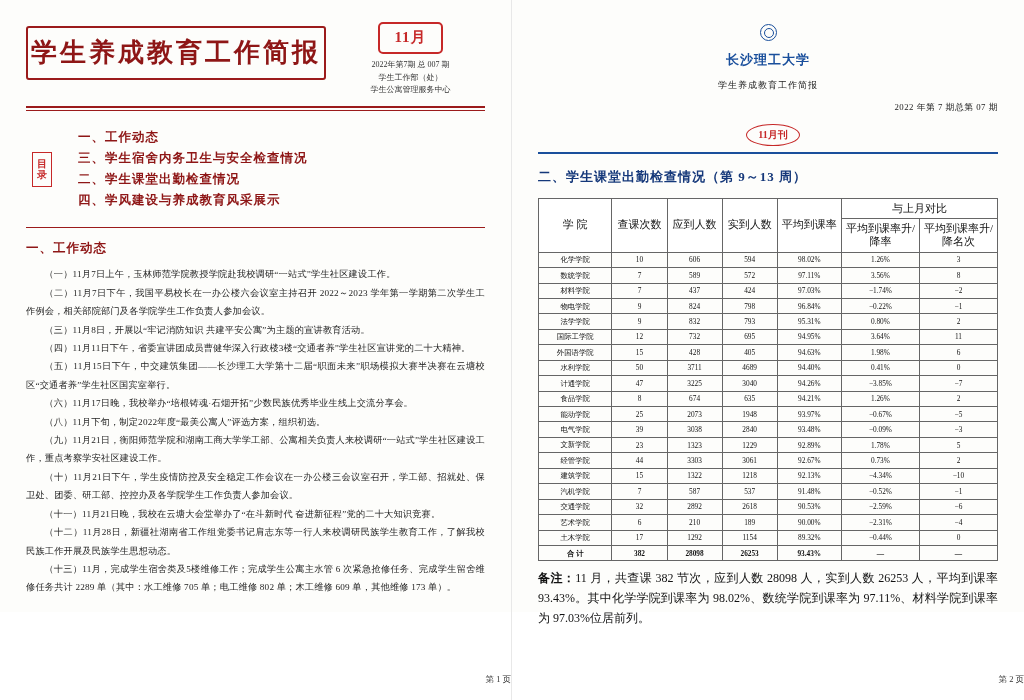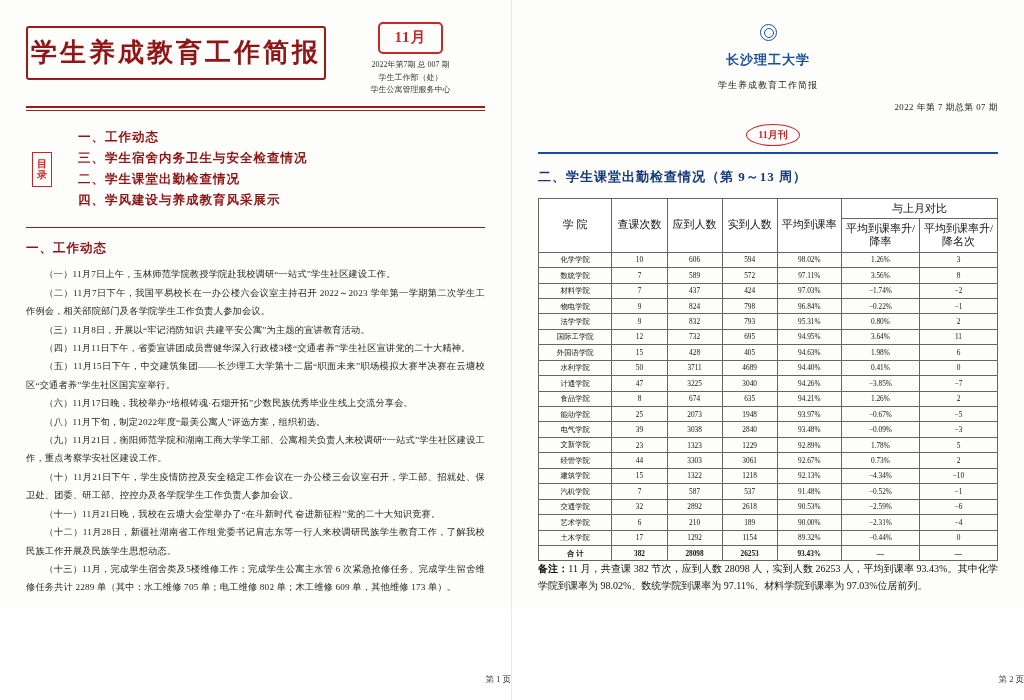--- a/index.html
+++ b/index.html
@@ -215,21 +215,22 @@
   table.attend th {
     font-weight: 400;
     background: #fff;
     font-size: 11px;
   }
   table.attend td.col-name { font-size: 7.4px; }
   table.attend tr.total td { font-weight: 700; }
   .sub-th { font-size: 6.4px; line-height: 1.2; }
 
   .note {
-    font-size: 10px;
+    margin-top: 8px;
+    font-size: 12px;
     line-height: 1.65;
     color: #111;
     text-align: justify;
   }
   .note b { font-weight: 700; }
 </style>
 </head>
 <body>
 
 <div class="sheet">

